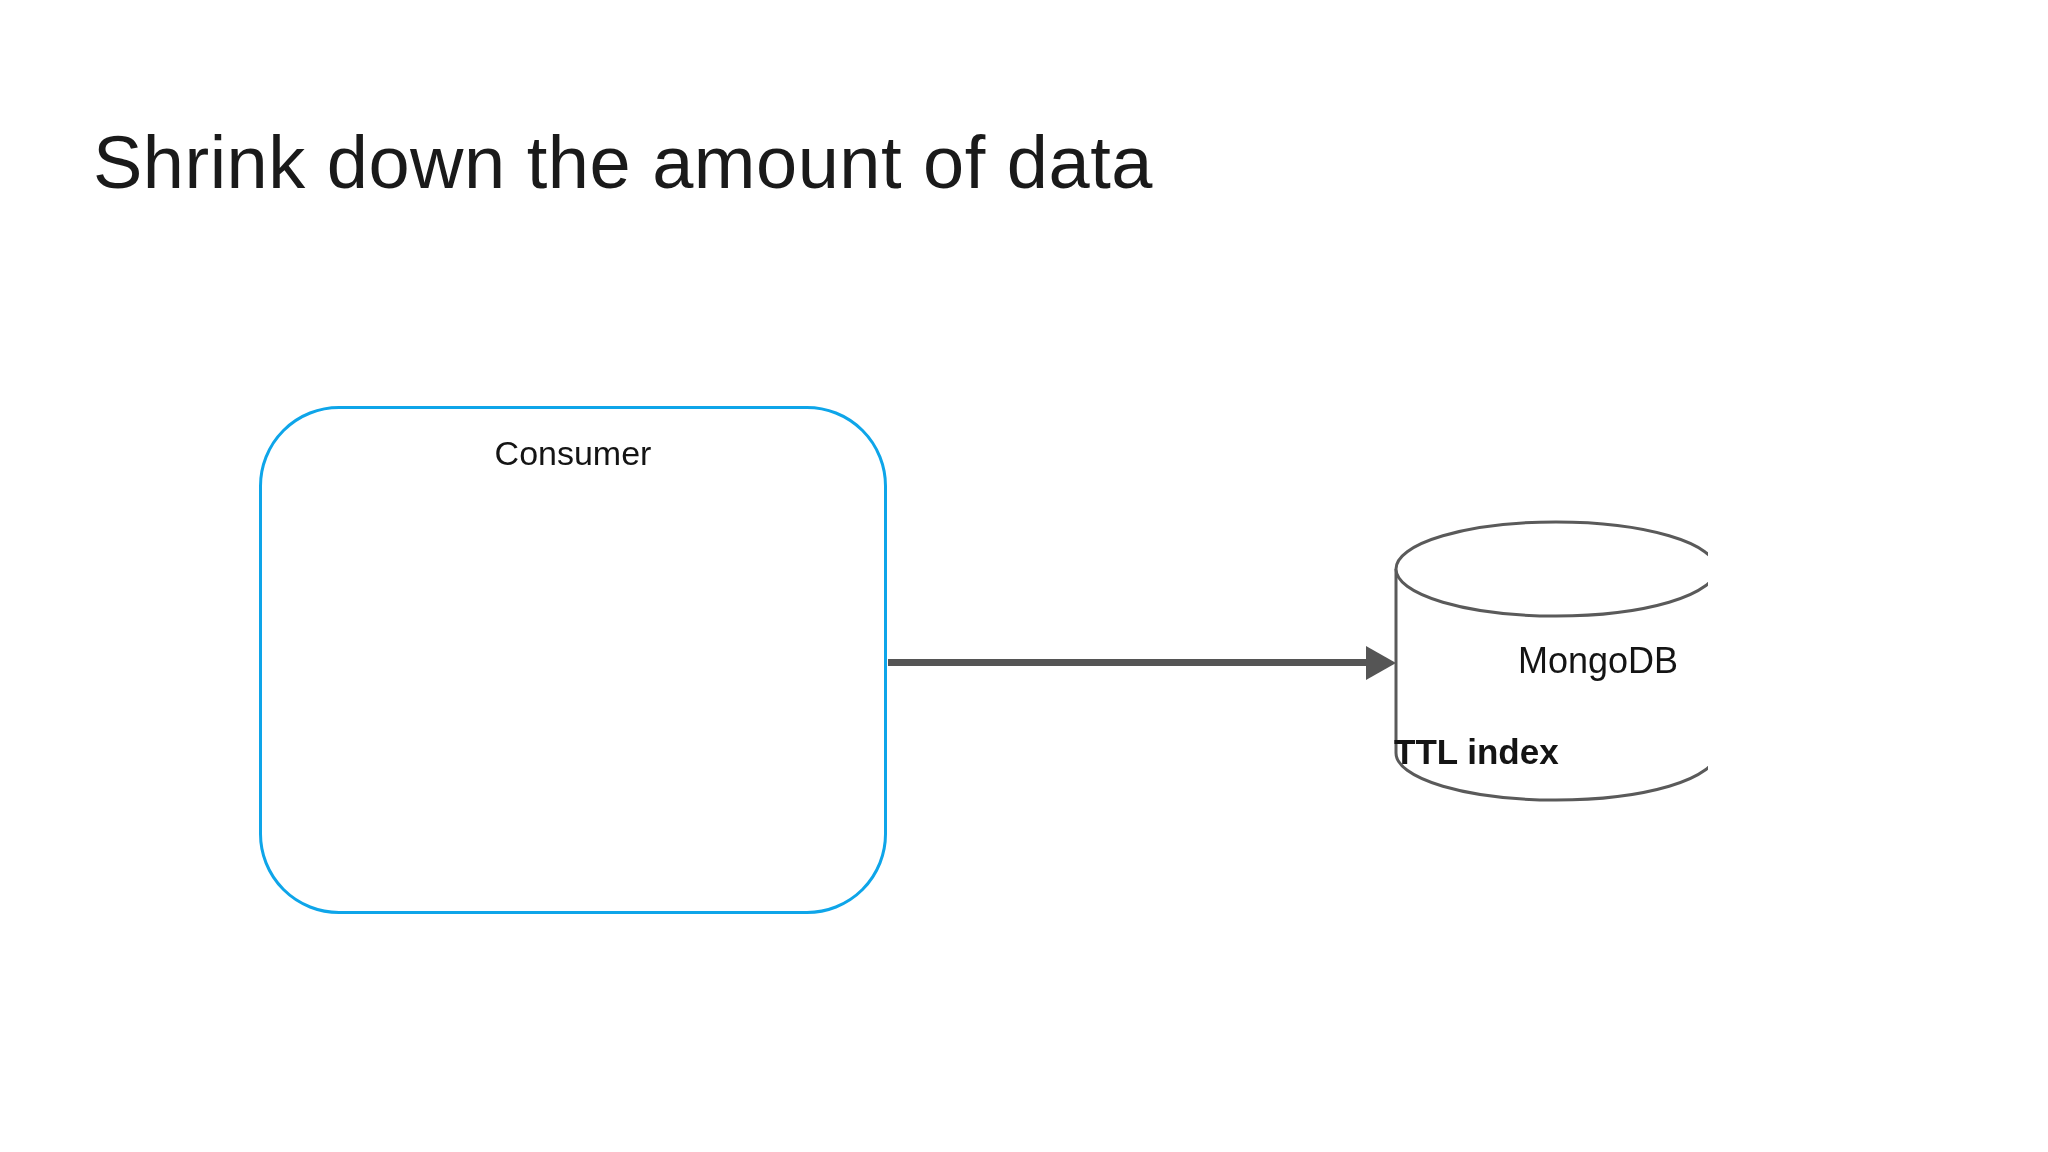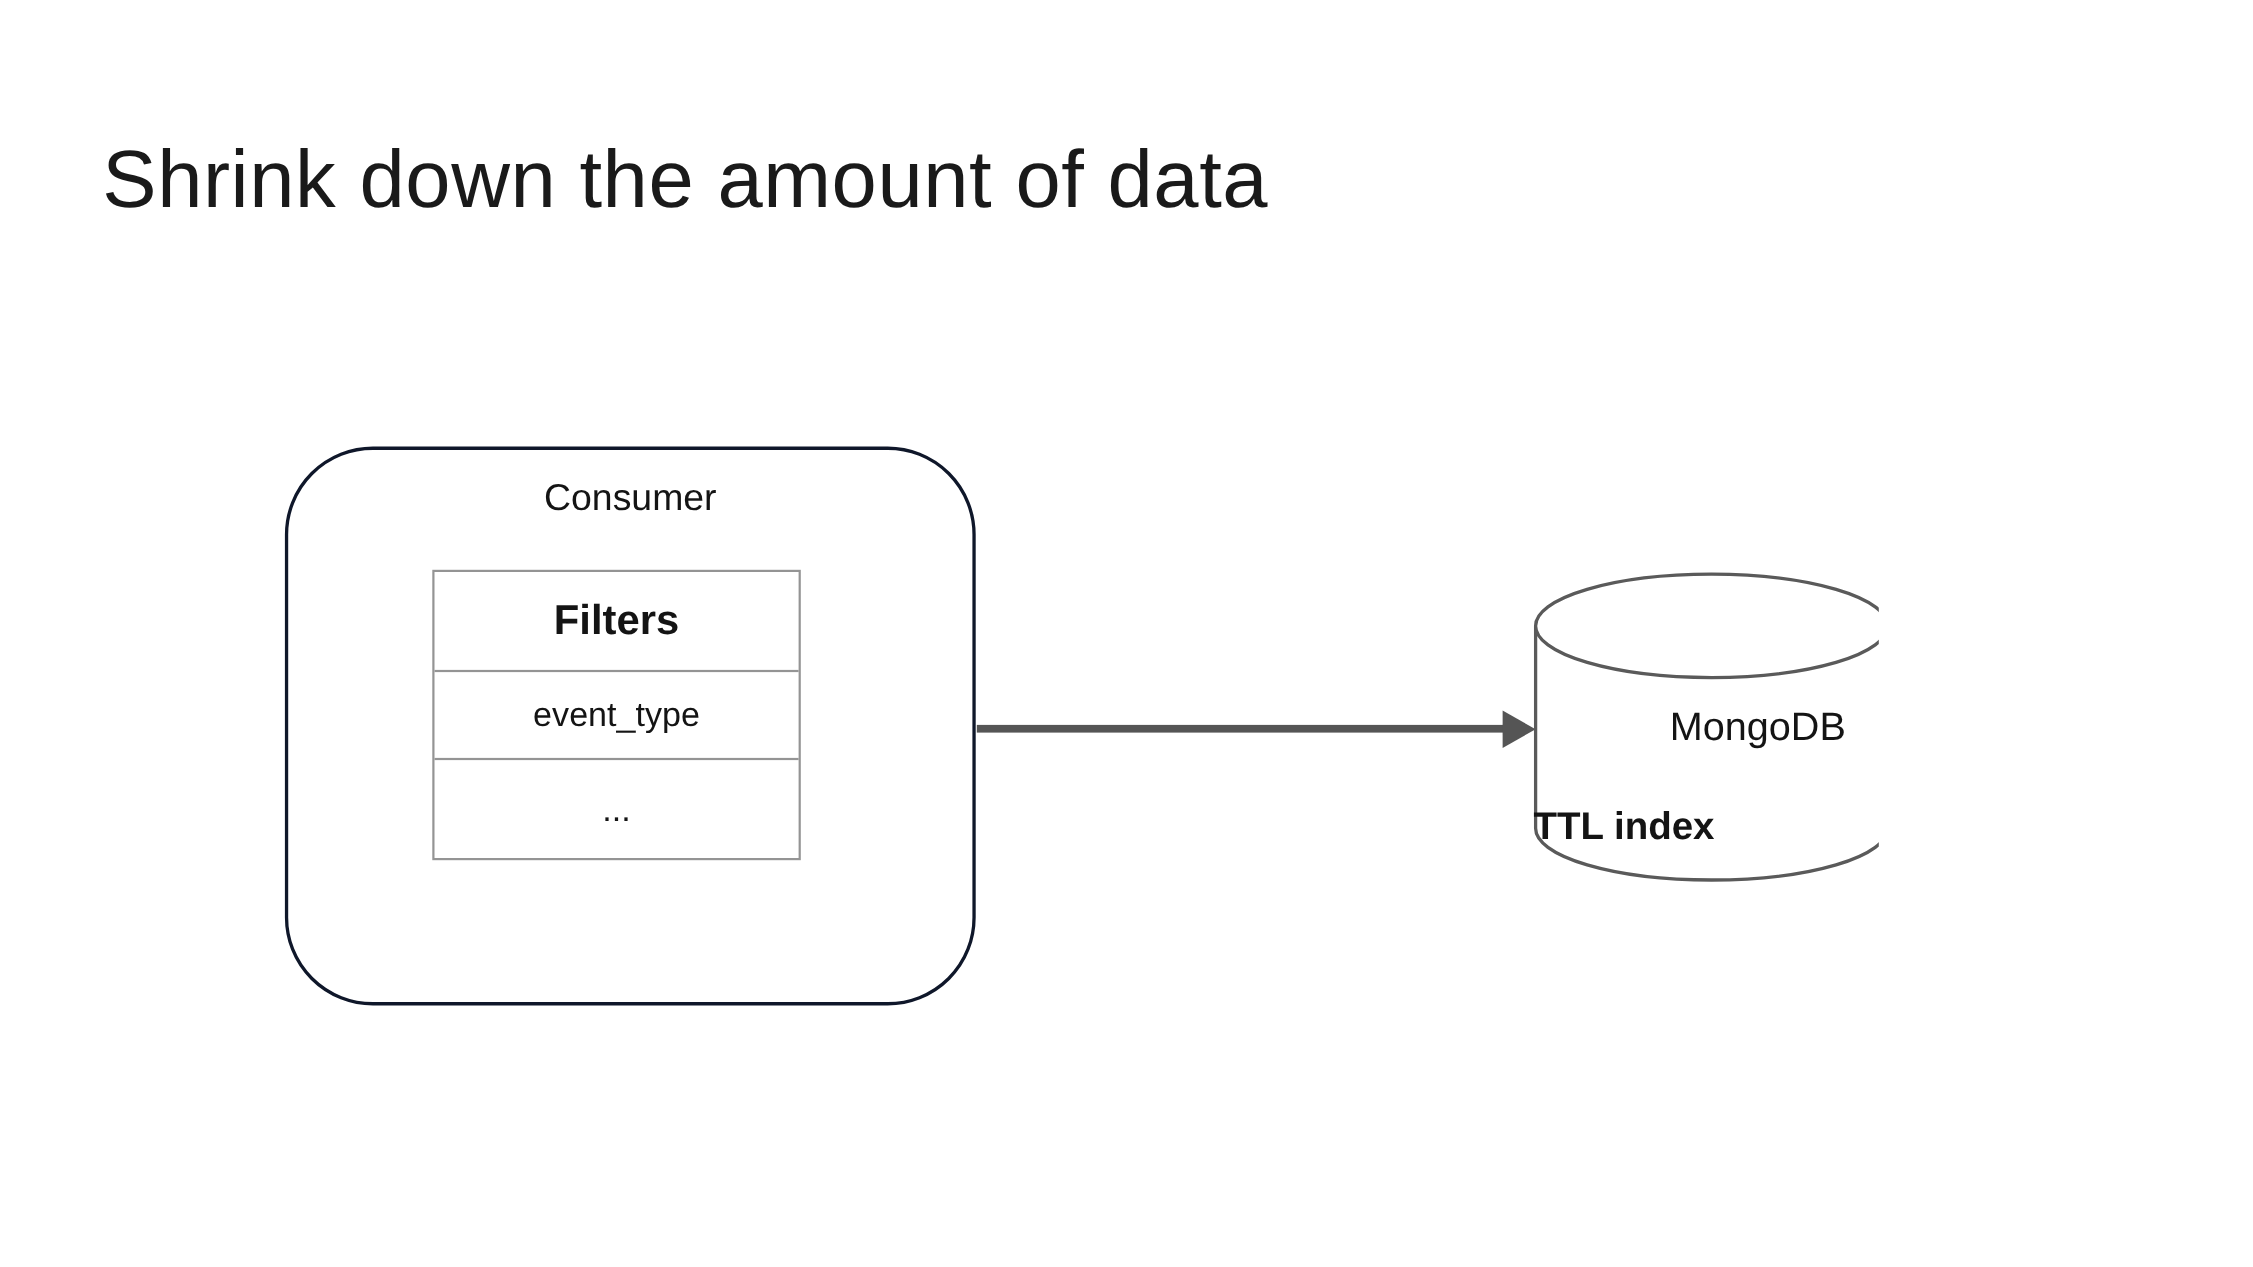--- a/index.html
+++ b/index.html
@@ -21,21 +21,21 @@
     letter-spacing: 0.5px;
     color: #1a1a1a;
     white-space: nowrap;
   }
   .consumer-box {
     position: absolute;
     left: 259px;
     top: 406px;
     width: 628px;
     height: 508px;
-    border: 3px solid #0f172a;
+    border: 3px solid #0ea5e9;
     border-radius: 80px;
     background: #ffffff;
     box-sizing: border-box;
   }
   .consumer-label {
     position: absolute;
     left: 0;
     top: 25px;
     width: 100%;
     text-align: center;
@@ -116,25 +116,20 @@
 </head>
 <body>
 
 <div class="slide">
 
   <div class="slide-title">Shrink down the amount of data</div>
 
   <div class="consumer-box">
     <div class="consumer-label">Consumer</div>
 
-    <div class="filters-table">
-      <div class="filters-row filters-header">Filters</div>
-      <div class="filters-row">event_type</div>
-      <div class="filters-row">...</div>
-    </div>
   </div>
 
   <div class="flow-arrow-line"></div>
   <div class="flow-arrow-head"></div>
 
   <svg class="db-cylinder" viewBox="0 0 324 286" xmlns="http://www.w3.org/2000/svg">
     <path d="M 2 50 L 2 234 A 160 47 0 0 0 322 234 L 322 50" fill="#ffffff" stroke="#5a5a5a" stroke-width="3"></path>
     <ellipse cx="162" cy="50" rx="160" ry="47" fill="#ffffff" stroke="#5a5a5a" stroke-width="3"></ellipse>
   </svg>
 

